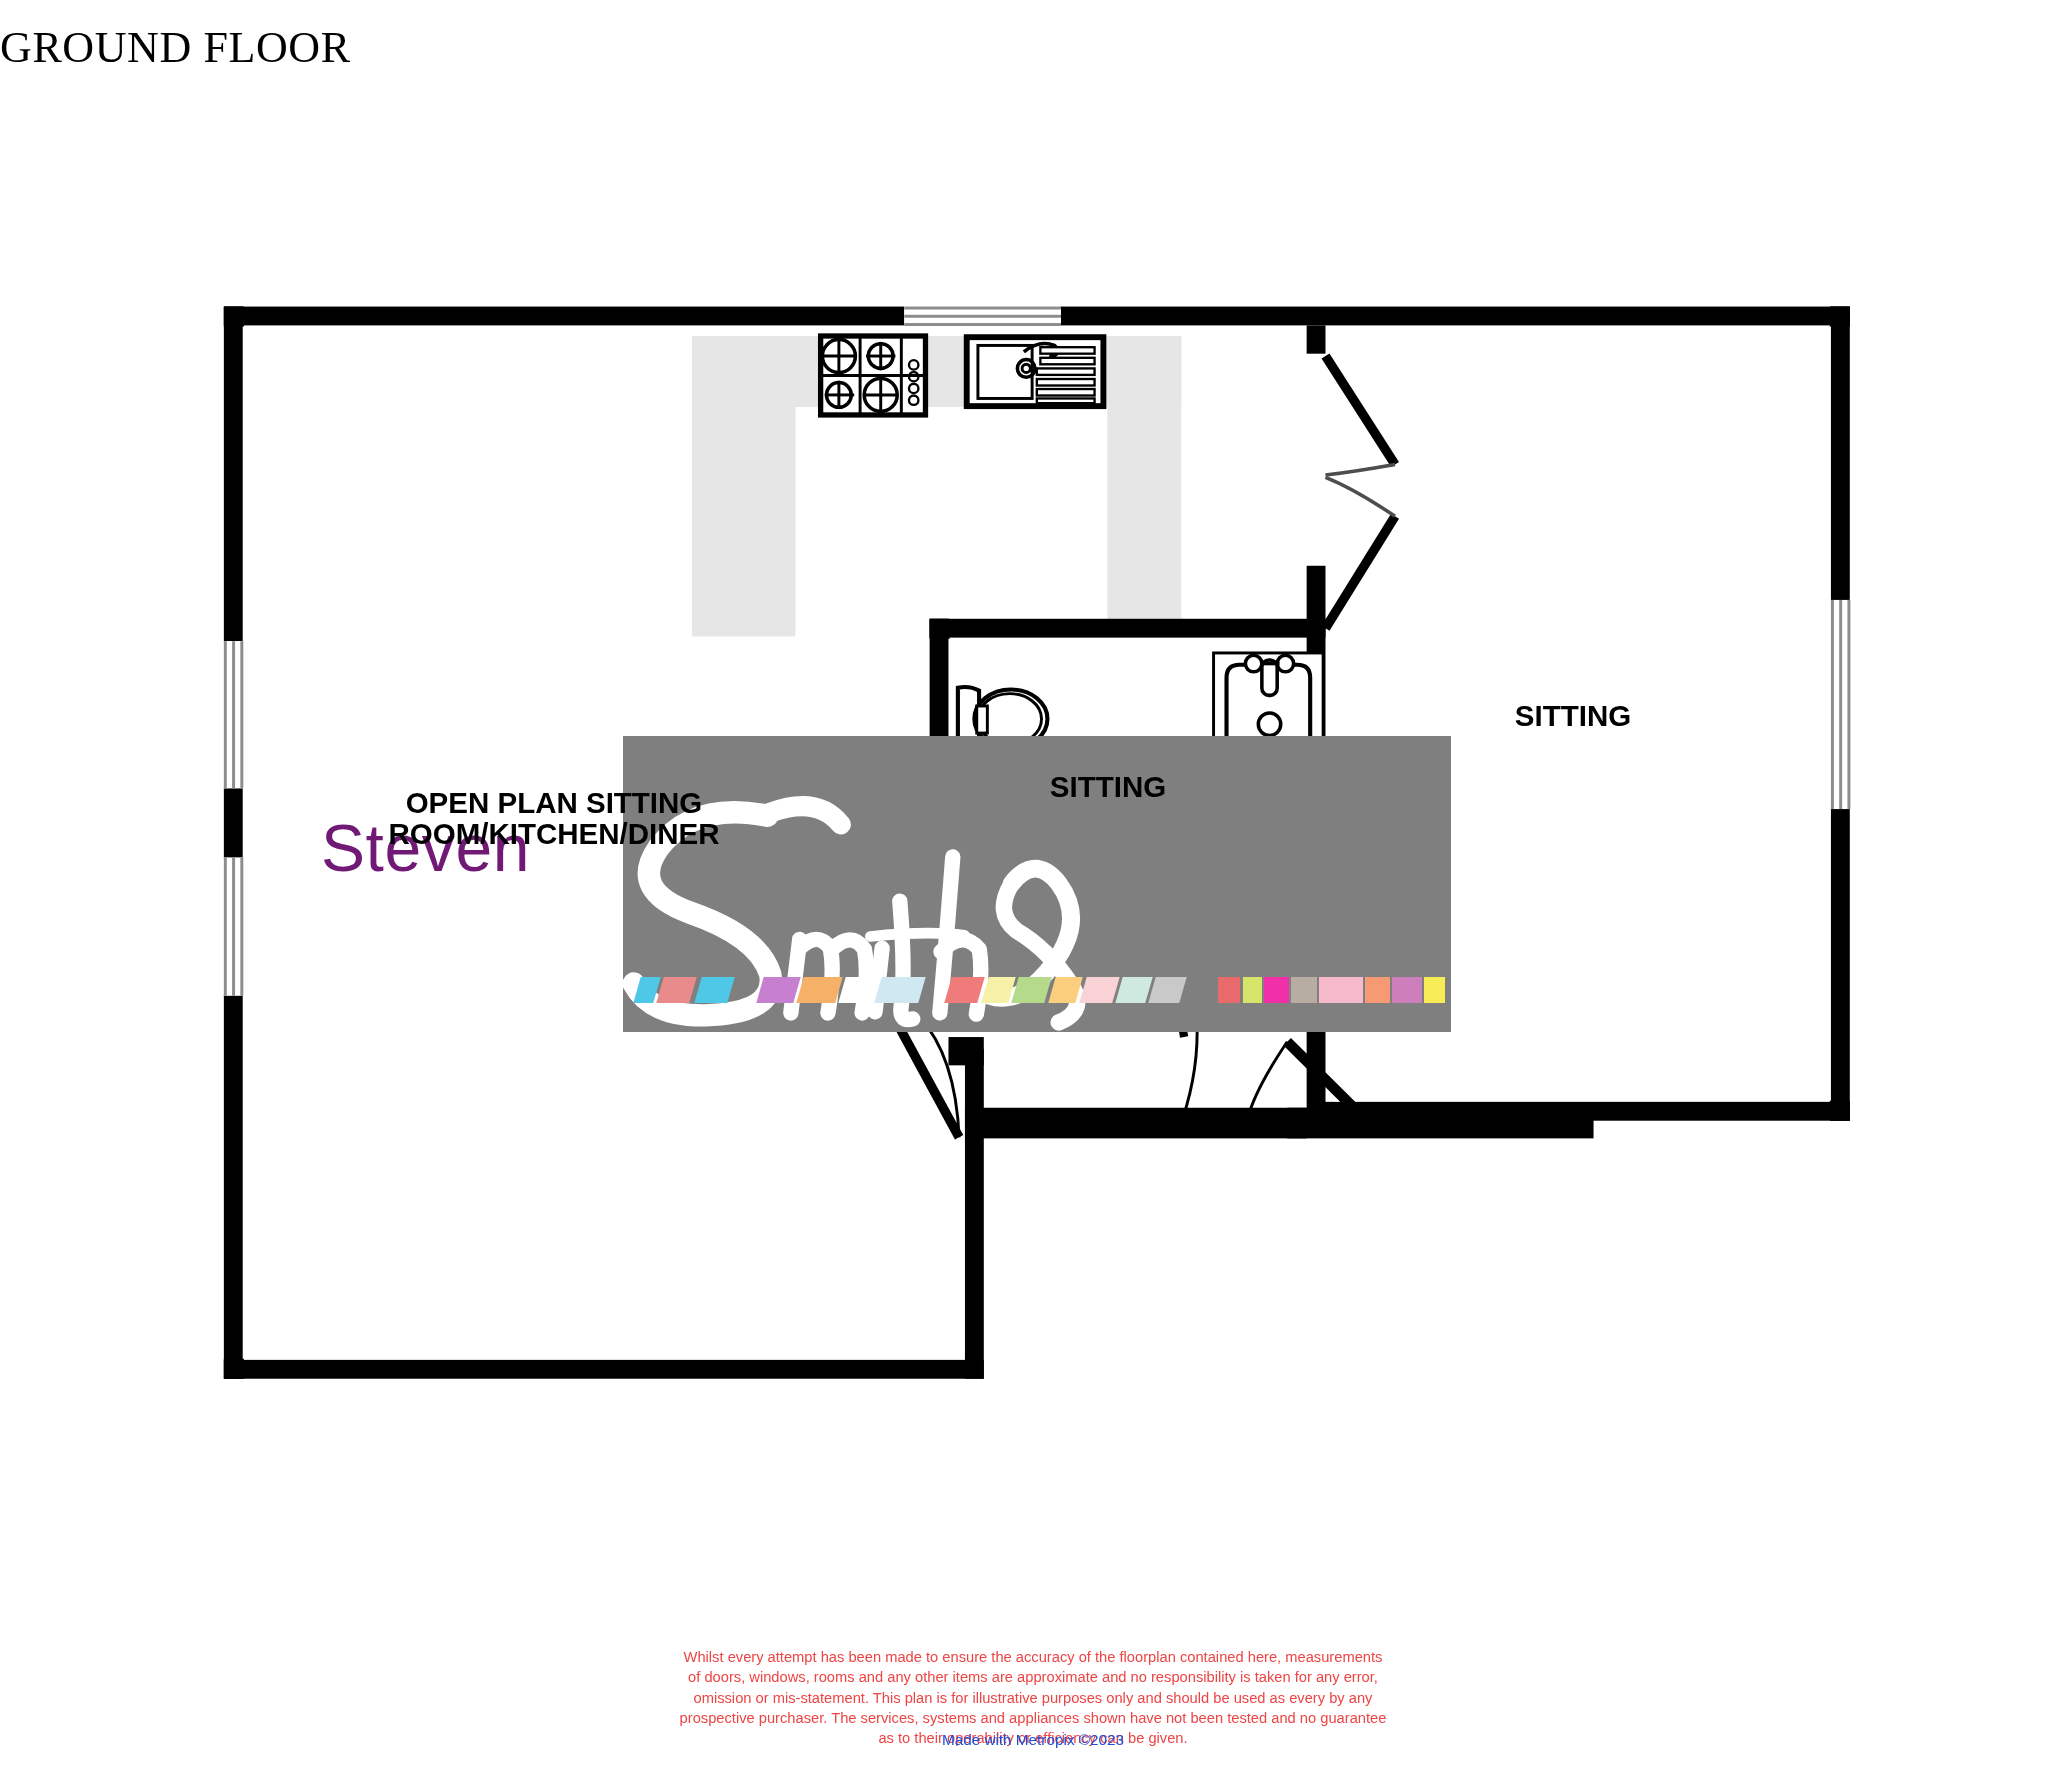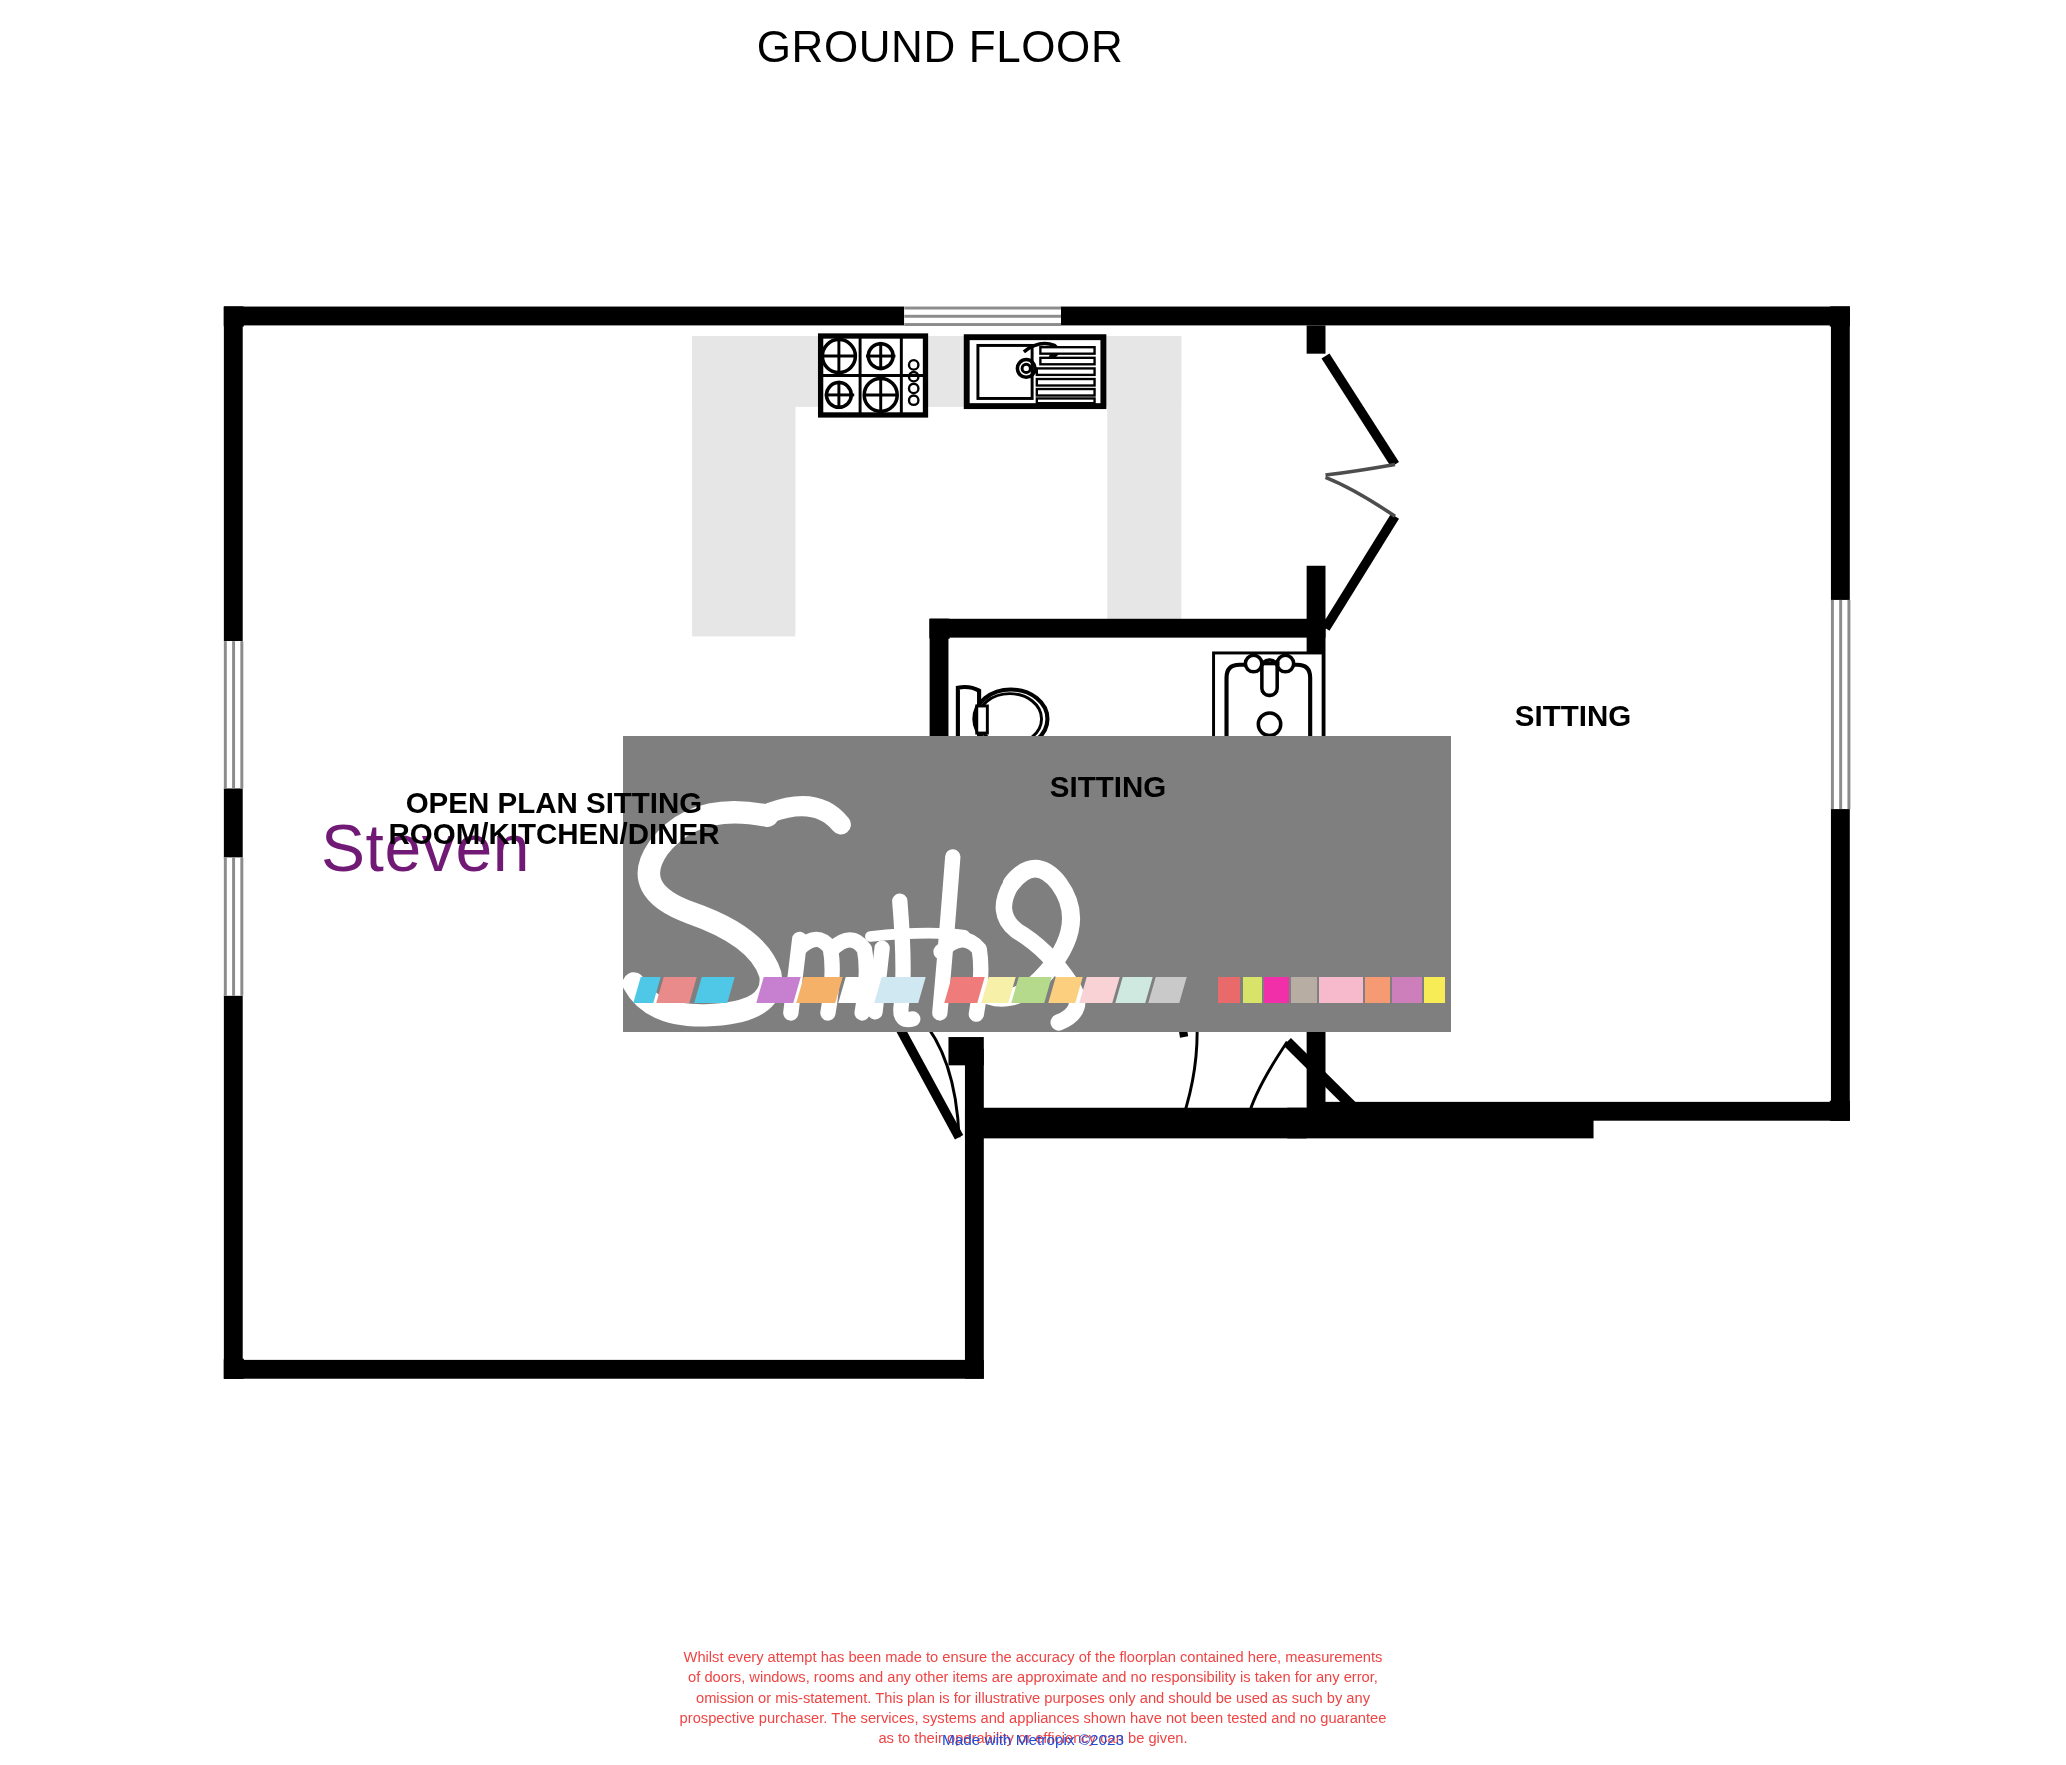--- a/index.html
+++ b/index.html
@@ -21,22 +21,21 @@
     width: 2066px;
     height: 1766px;
   }
 
   
   .floor-title {
     position: absolute;
     left: 0;
     top: 22.4px;
     width: 1880px;
-    text-align: center;
-    font-family: Liberation Sans, sans-serif;
+    font-family: Liberation Serif, serif;
     font-size: 44px;
     font-weight: 400;
     letter-spacing: 0.6px;
     color: #000000;
     white-space: pre;
   }
 
   
   .plan-svg {
     position: absolute;
@@ -402,21 +401,21 @@
       <div class="stripe flat" style="left: 668px; width: 26px; background: rgb(183, 173, 162);"></div>
       <div class="stripe flat" style="left: 696px; width: 44px; background: rgb(247, 185, 204);"></div>
       <div class="stripe flat" style="left: 742px; width: 25px; background: rgb(245, 154, 114);"></div>
       <div class="stripe flat" style="left: 769px; width: 29.5px; background: rgb(204, 127, 187);"></div>
       <div class="stripe flat" style="left: 801px; width: 21px; background: rgb(247, 236, 85);"></div>
     </div>
 
   <div class="disclaimer">
     <span class="line">Whilst every attempt has been made to ensure the accuracy of the floorplan contained here, measurements</span>
     <span class="line">of doors, windows, rooms and any other items are approximate and no responsibility is taken for any error,</span>
-    <span class="line">omission or mis-statement. This plan is for illustrative purposes only and should be used as such by any</span>
+    <span class="line">omission or mis-statement. This plan is for illustrative purposes only and should be used as every by any</span>
     <span class="line">prospective purchaser. The services, systems and appliances shown have not been tested and no guarantee</span>
     <span class="line">as to their operability or efficiency can be given.</span>
   </div>
 
   <div class="metropix">Made with Metropix ©2023</div>
 
 </div>
 
 
 </body></html>

